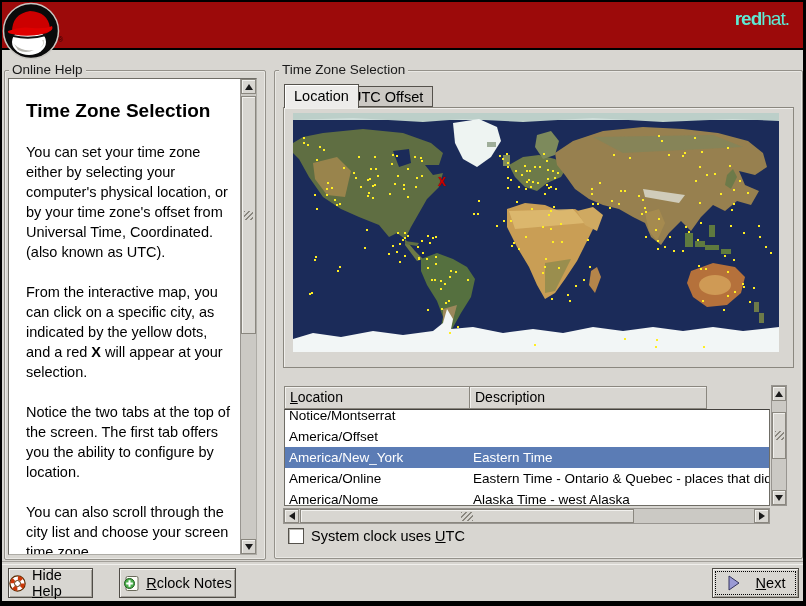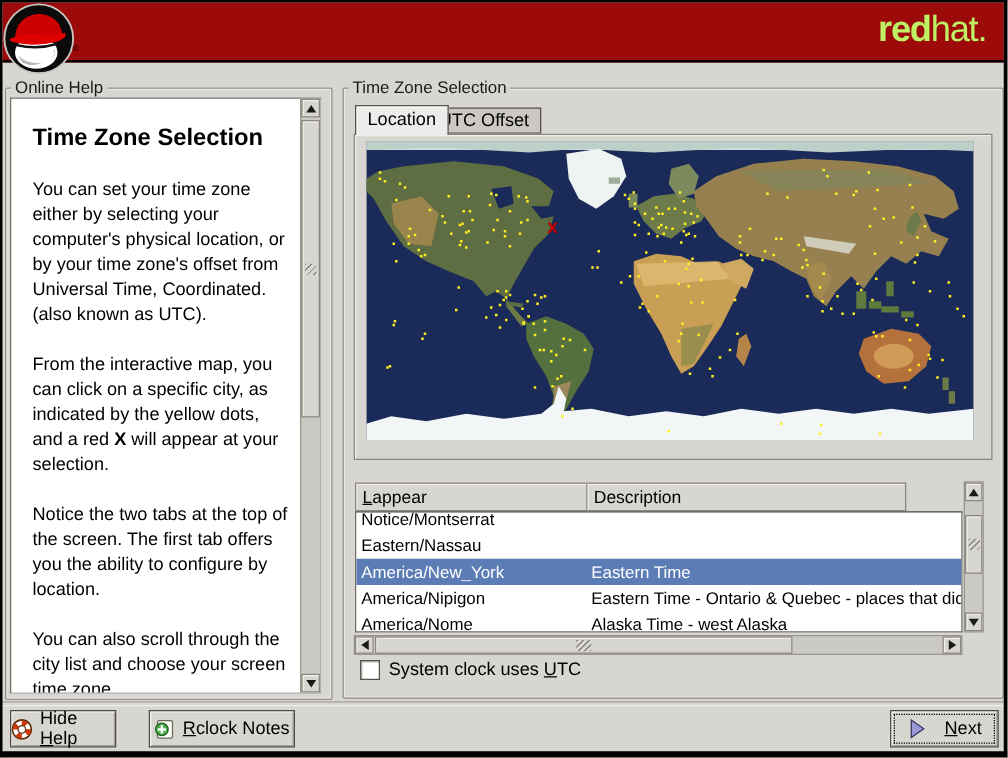--- a/index.html
+++ b/index.html
@@ -8,21 +8,21 @@
           border:0;box-sizing:border-box;}
   
   .bord{position:absolute;background:#000;z-index:50;}
   .bord.t{left:0;top:0;width:806px;height:2px;}
   .bord.l{left:0;top:0;width:2px;height:606px;}
   .bord.r{right:0;top:0;width:3px;height:606px;}
   .bord.b{left:0;bottom:0;width:806px;height:5px;}
 
   
   .banner{position:absolute;left:2px;top:2px;width:801px;height:46px;background:#9c0a0a;border-bottom:2px solid #000;}
-  .brand{position:absolute;right:14px;top:6px;color:#bef264;font-size:29px;letter-spacing:-1px;}
+  .brand{position:absolute;right:14px;top:6px;color:#5eead4;font-size:19px;letter-spacing:-1px;}
   .brand .bold{font-weight:bold;}
   .logo{position:absolute;left:2px;top:2px;z-index:10;}
   .logo-reg{position:absolute;left:58px;top:36px;color:#2b0000;font-size:7px;z-index:11;}
 
   
   .groupbox{position:absolute;border:1px solid #94918a;border-radius:2px;box-shadow:inset 0 0 0 1px #e9e8e4;}
   .groupbox .gb-label{position:absolute;top:-9px;left:4px;background:#d8d6d1;padding:0 3px;font-size:13.5px;color:#1a1a1a;}
 
   
   .help-panel{position:absolute;left:8px;top:78px;width:249px;height:477px;background:#fff;
@@ -59,21 +59,21 @@
             border:1px solid #8a877f;box-shadow:inset 1px 1px 0 #f0efec;box-sizing:border-box;z-index:2;}
   .map{position:absolute;left:293px;top:113px;width:486px;height:239px;z-index:4;overflow:hidden;}
   .map svg{display:block;}
   .dot{position:absolute;width:2px;height:2px;background:#ffee22;}
   .marker-x{position:absolute;color:#cc0000;font-weight:bold;font-size:12px;line-height:10px;text-shadow:0 0 1px #660000;}
 
   
   .tbl-header{position:absolute;left:284px;top:386px;width:486px;height:23px;display:flex;z-index:4;}
   .th{background:#d8d6d1;border:1px solid #8a877f;box-shadow:inset 1px 1px 0 #f2f1ee;box-sizing:border-box;
       font-size:14px;padding:2px 0 0 5px;color:#000;}
-  .th.c1{width:186px;} .th.c2{width:255px;border-left:none;}
+  .th.c1{width:186px;} .th.c2{width:237px;border-left:none;}
   .list{position:absolute;left:284px;top:409px;width:486px;height:97px;background:#fff;overflow:hidden;
         border:1px solid #6f6d66;border-top-color:#44423e;box-sizing:border-box;z-index:4;}
   .row{position:absolute;left:0;width:600px;height:21px;font-size:13.5px;color:#000;display:flex;align-items:center;}
   .row .loc{width:184px;padding-left:4px;overflow:hidden;white-space:nowrap;}
   .row .desc{flex:1;overflow:hidden;white-space:nowrap;}
   .row.selected{background:#5b7cb5;color:#fff;}
 
   .u{text-decoration:underline;}
 
   
@@ -430,39 +430,39 @@
         <div class="dot" style="left: 331px; top: 225px; background: rgb(255, 238, 34);"></div>
         <div class="dot" style="left: 363px; top: 226px; background: rgb(255, 238, 34);"></div>
         <div class="dot" style="left: 410px; top: 233px; background: rgb(255, 238, 34);"></div>
         <div class="dot" style="left: 362px; top: 233px; background: rgb(255, 238, 34);"></div>
         <div class="dot" style="left: 241px; top: 231px; background: rgb(255, 238, 34);"></div>
       </div>
     <div class="marker-x" id="map-marker" style="left: 145px; top: 64px;">X</div>
   </div>
 
   <div class="tbl-header">
-    <div class="th c1"><span class="u">L</span><span>appear</span></div>
+    <div class="th c1"><span class="u">L</span><span>ocation</span></div>
     <div class="th c2">Description</div>
   </div>
 
   <div class="list">
     <div class="row" style="top:-5px;">
         <span class="loc">Notice/Montserrat</span>
         <span class="desc"></span>
       </div>
     <div class="row" style="top:16px;">
-        <span class="loc">Eastern/Nassau</span>
+        <span class="loc">America/Offset</span>
         <span class="desc"></span>
       </div>
     <div class="row selected" style="top:37px;">
         <span class="loc">America/New_York</span>
         <span class="desc">Eastern Time</span>
       </div>
     <div class="row" style="top:58px;">
-        <span class="loc">America/Nipigon</span>
+        <span class="loc">America/Online</span>
         <span class="desc">Eastern Time - Ontario &amp; Quebec - places that did n</span>
       </div>
     <div class="row" style="top:79px;">
         <span class="loc">America/Nome</span>
         <span class="desc">Alaska Time - west Alaska</span>
       </div>
   </div>
 
   <div class="vscroll abs" style="left:771px;top:385px;width:16px;height:121px;">
     <div class="stepper up">

